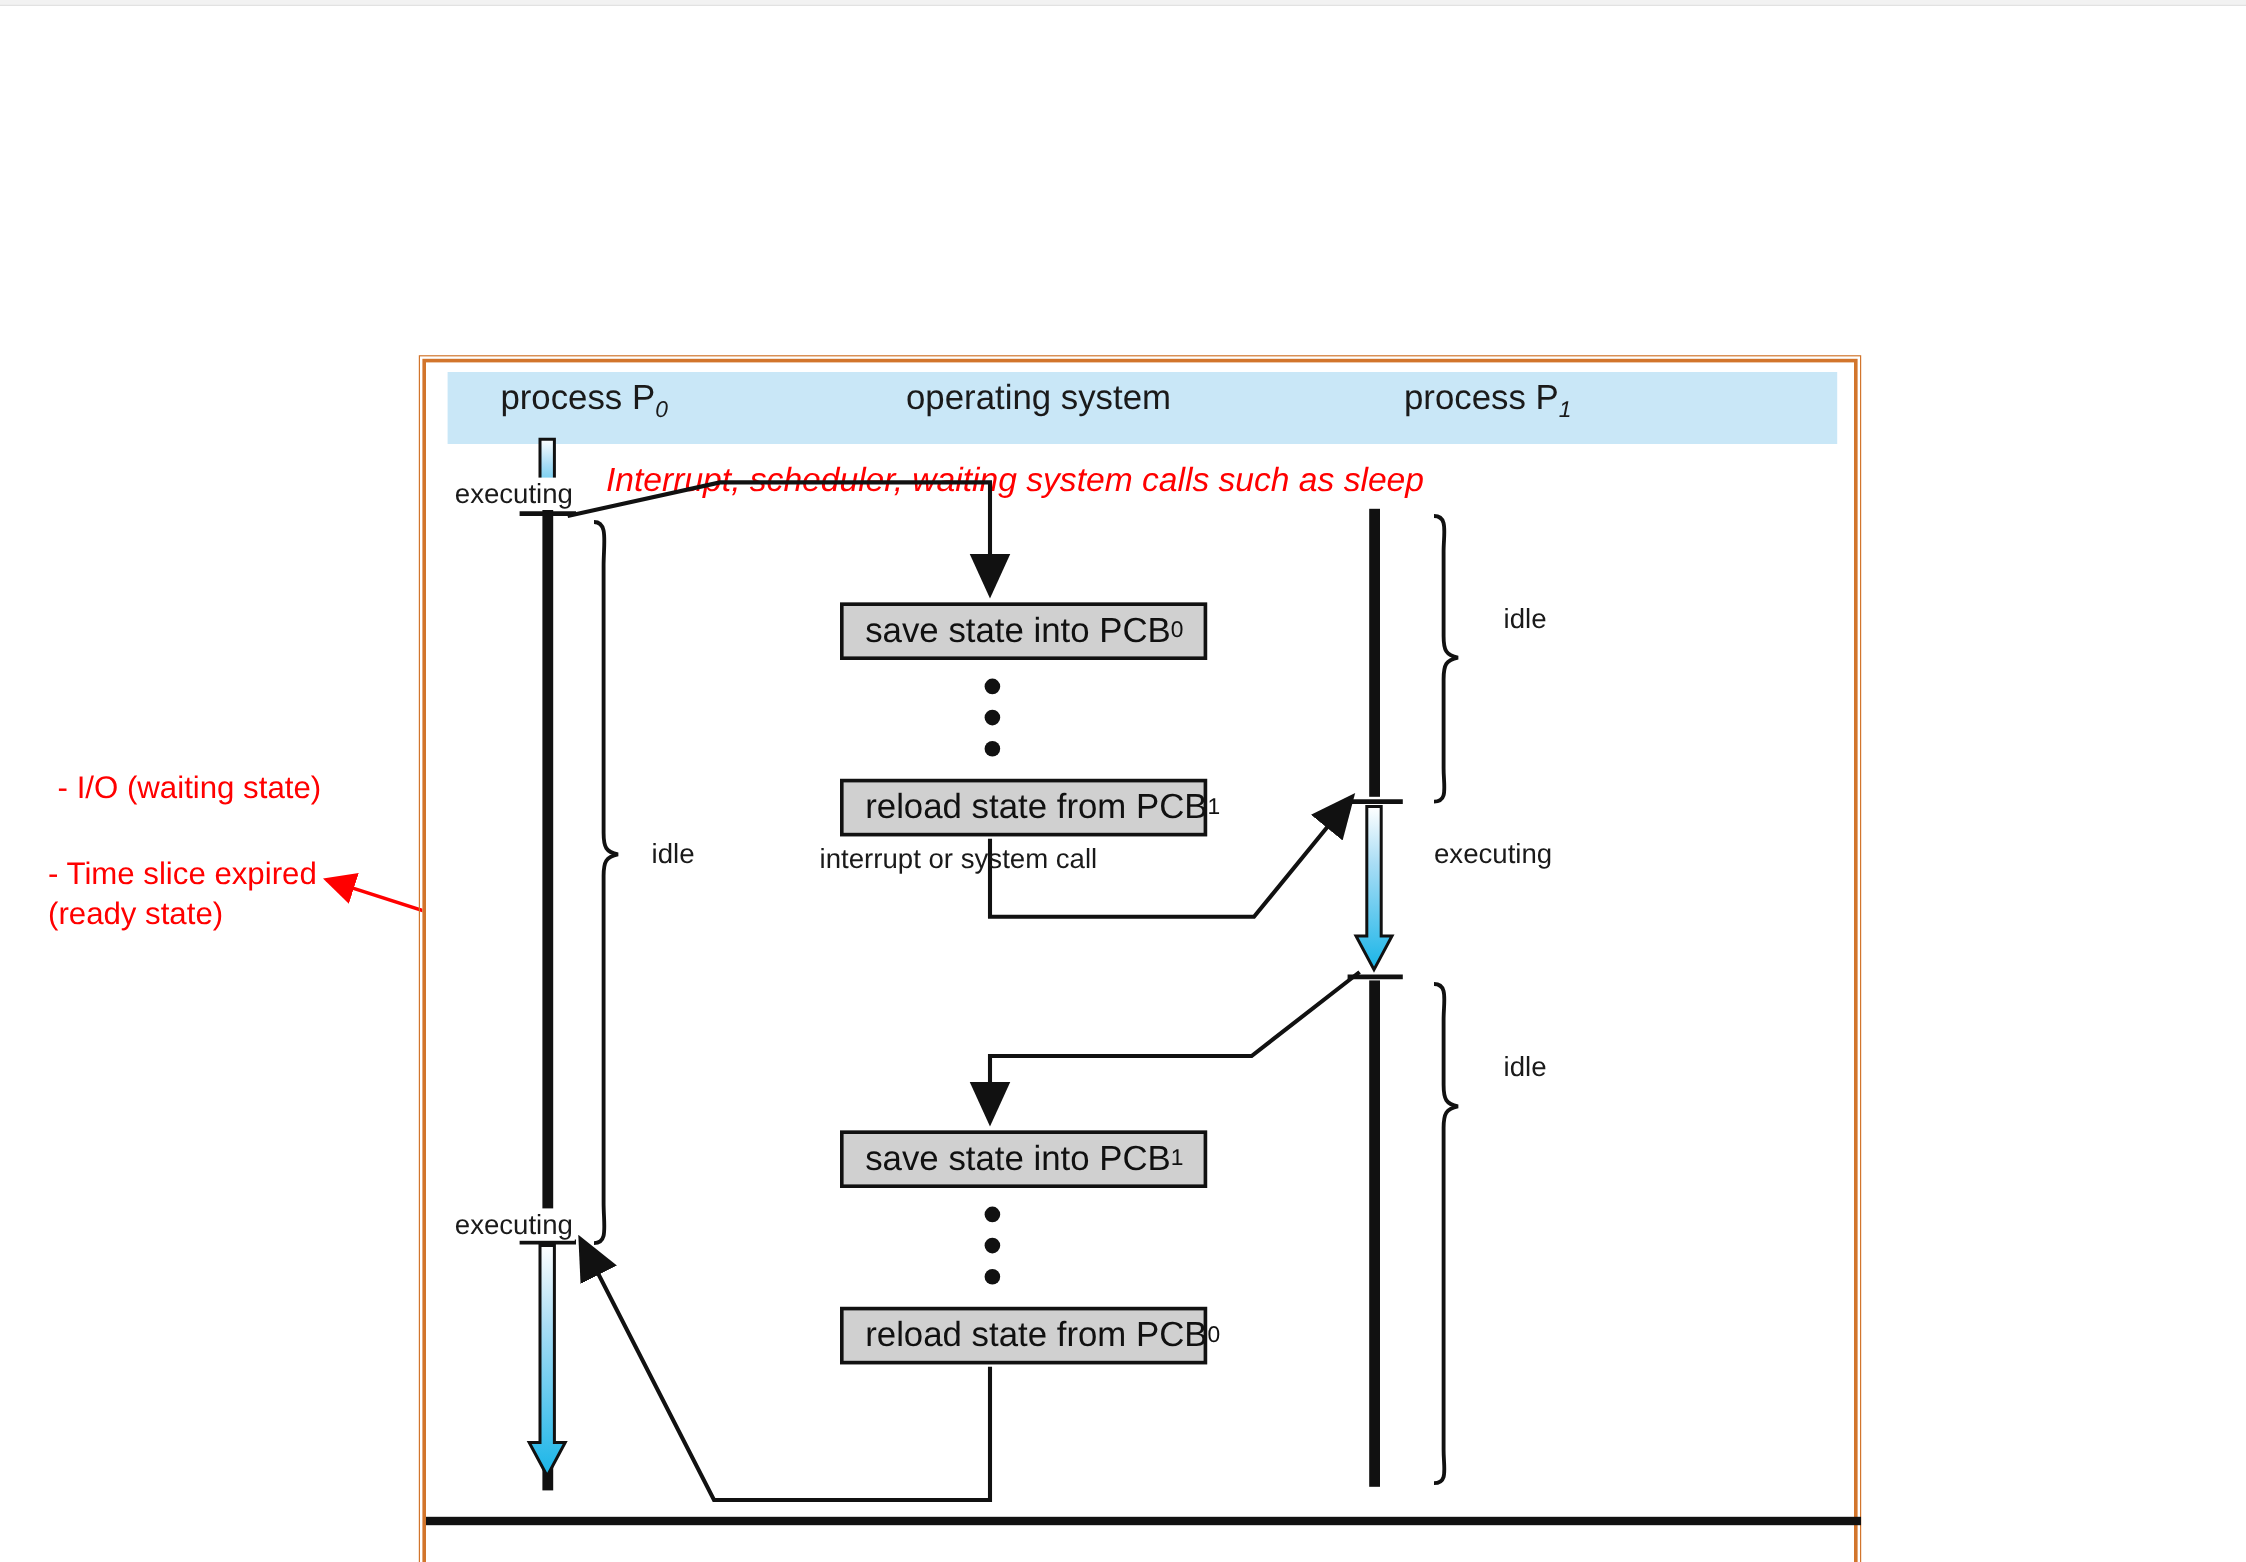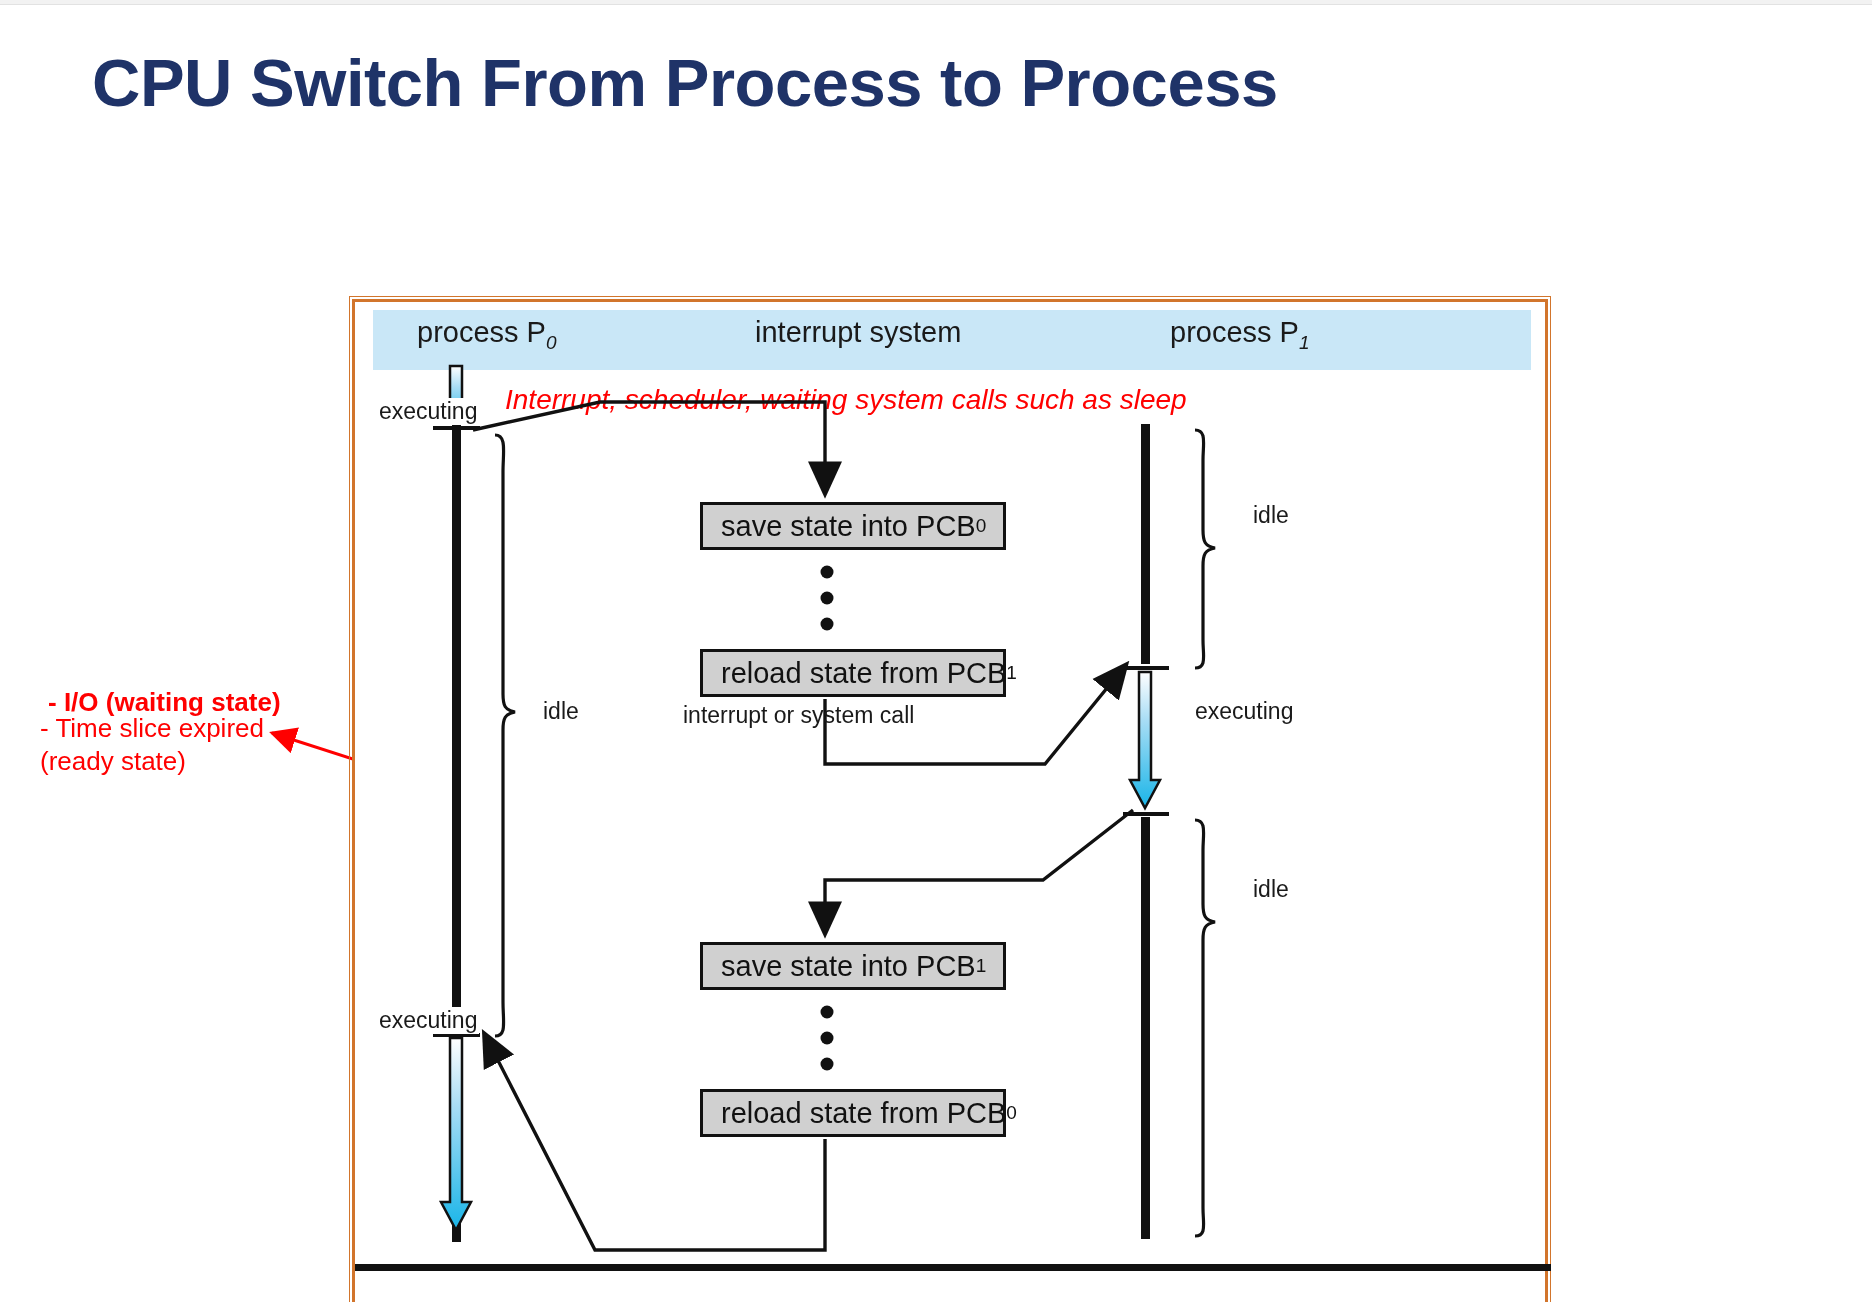--- a/index.html
+++ b/index.html
@@ -47,21 +47,21 @@
   }
 
   
   .annot {
     position: absolute;
     color: #ff0000;
     font-size: 26px;
     line-height: 1.25;
     white-space: nowrap;
   }
-  .annot-1 { left: 48px;  top: 686px; font-weight: bold; }
+  .annot-1 { left: 48px;  top: 640px; }
   .annot-2 { left: 40px;  top: 712px; width: 290px;}
   .annot-3 { left: 48px;  top: 812px; text-align: center; width: 272px;}
   .annot-line2 { display:block; }
 
   
   .frame {
     position: absolute;
     left: 352px;
     top: 299px;
     width: 1196px;
@@ -159,21 +159,20 @@
   .lbl-exec-top, .lbl-exec-bottom { z-index: 6; background: #fff; padding-right:2px;}
   .lbl-exec-right { z-index: 6; background: #fff; }
 </style>
 </head>
 <body>
 
 <div class="slide">
 
   <div class="top-rule"></div>
 
-  <div class="title">CPU Switch From Process to Process</div>
 
   <div class="annot annot-1">
     <span>- I/O (waiting state)</span>
   </div>
 
   <div class="annot annot-2">
     <span>- Time slice expired</span>
     <span class="annot-line2">(ready state)</span>
   </div>
 
@@ -190,21 +189,21 @@
   <div class="frame">
     <div class="frame-inner">
 
       <div class="band"></div>
 
       <div class="band-label band-p0">
         <span>process P</span><i><sub>0</sub></i>
       </div>
 
       <div class="band-label band-os">
-        <span>interrupt system</span>
+        <span>operating system</span>
       </div>
 
       <div class="band-label band-p1">
         <span>process P</span><i><sub>1</sub></i>
       </div>
 
       <div class="red-caption">Interrupt, scheduler, waiting system calls such as sleep</div>
 
       <svg class="overlay" viewBox="0 0 1196 982">
         <defs>

